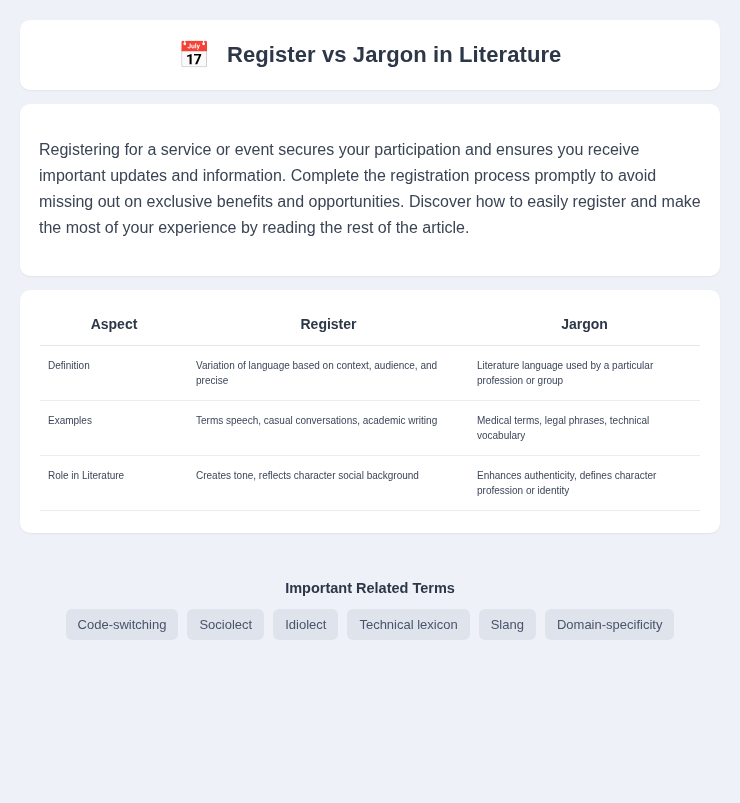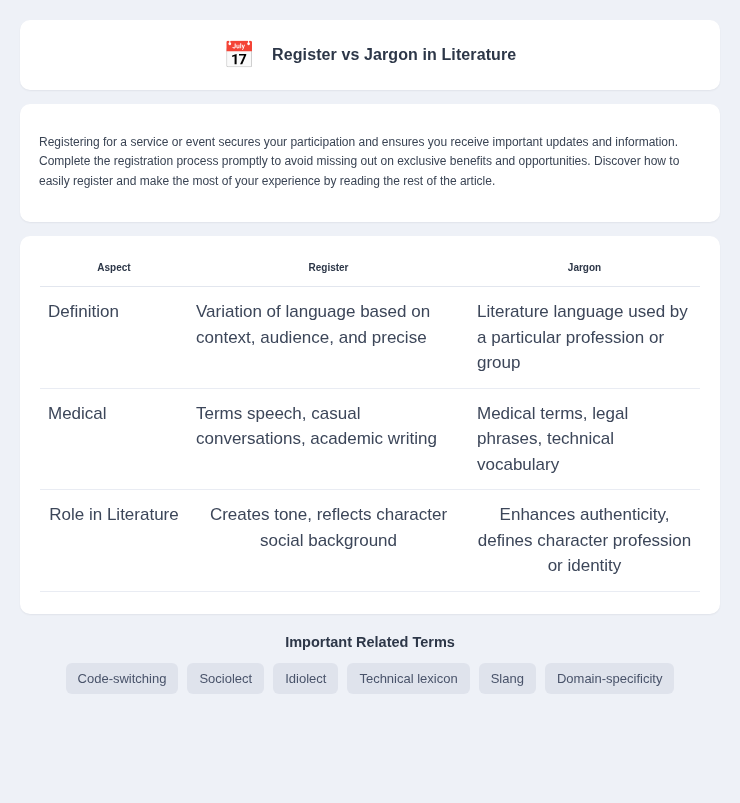--- a/index.html
+++ b/index.html
@@ -36,86 +36,86 @@
     justify-content: center;
     gap: 16px;
     margin-bottom: 14px;
   }
   .header-icon {
     font-size: 26px;
     line-height: 1;
     display: inline-block;
   }
   .header-title {
-    font-size: 16px;
+    font-size: 22px;
     font-weight: bold;
     color: #2d3748;
     letter-spacing: 0.1px;
   }
 
   
   .intro-card {
     padding: 17px 19px 19px 19px;
     margin-bottom: 14px;
   }
   .intro-text {
-    font-size: 12px;
+    font-size: 16px;
     line-height: 1.62;
     color: #3a4454;
   }
 
   
   .table-card {
     padding: 16px 20px 22px 20px;
     margin-bottom: 10px;
   }
   table {
     width: 100%;
     border-collapse: collapse;
     table-layout: fixed;
   }
   th {
-    font-size: 10px;
+    font-size: 14px;
     font-weight: bold;
     color: #2d3748;
     padding: 10px 8px 13px 8px;
     border-bottom: 1px solid #e2e6ee;
     text-align: center;
   }
   th.col-aspect { width: 132px; }
   th.col-register { width: 265px; }
   td {
-    font-size: 17px;
+    font-size: 10px;
     line-height: 1.5;
     color: #3c4659;
     padding: 12px 8px;
     border-bottom: 1px solid #e9ecf3;
     vertical-align: top;
   }
   tbody tr:last-child td {
     border-bottom: 1px solid #e9ecf3;
-    text-align: center;
   }
   td.aspect {
     color: #3c4659;
     text-align: left;
     padding-left: 8px;
   }
 
   
   .terms-section {
     padding: 10px 20px 6px 20px;
     margin-bottom: 6px;
   }
   .terms-title {
     text-align: center;
     font-size: 14.5px;
     font-weight: bold;
     color: #2d3748;
     margin-bottom: 13px;
+    margin-top: 27px;
   }
   .terms-rows {
     display: flex;
     flex-direction: column;
     align-items: center;
     gap: 8px;
   }
   .terms-row {
     display: flex;
     flex-wrap: nowrap;
@@ -154,21 +154,21 @@
           <th>Jargon</th>
         </tr>
       </thead>
       <tbody>
         <tr>
           <td class="aspect">Definition</td>
           <td>Variation of language based on context, audience, and precise</td>
           <td>Literature language used by a particular profession or group</td>
         </tr>
         <tr>
-          <td class="aspect">Medical</td>
+          <td class="aspect">Examples</td>
           <td>Terms speech, casual conversations, academic writing</td>
           <td>Medical terms, legal phrases, technical vocabulary</td>
         </tr>
         <tr>
           <td class="aspect">Role in Literature</td>
           <td>Creates tone, reflects character social background</td>
           <td>Enhances authenticity, defines character profession or identity</td>
         </tr>
       </tbody>
     </table>

